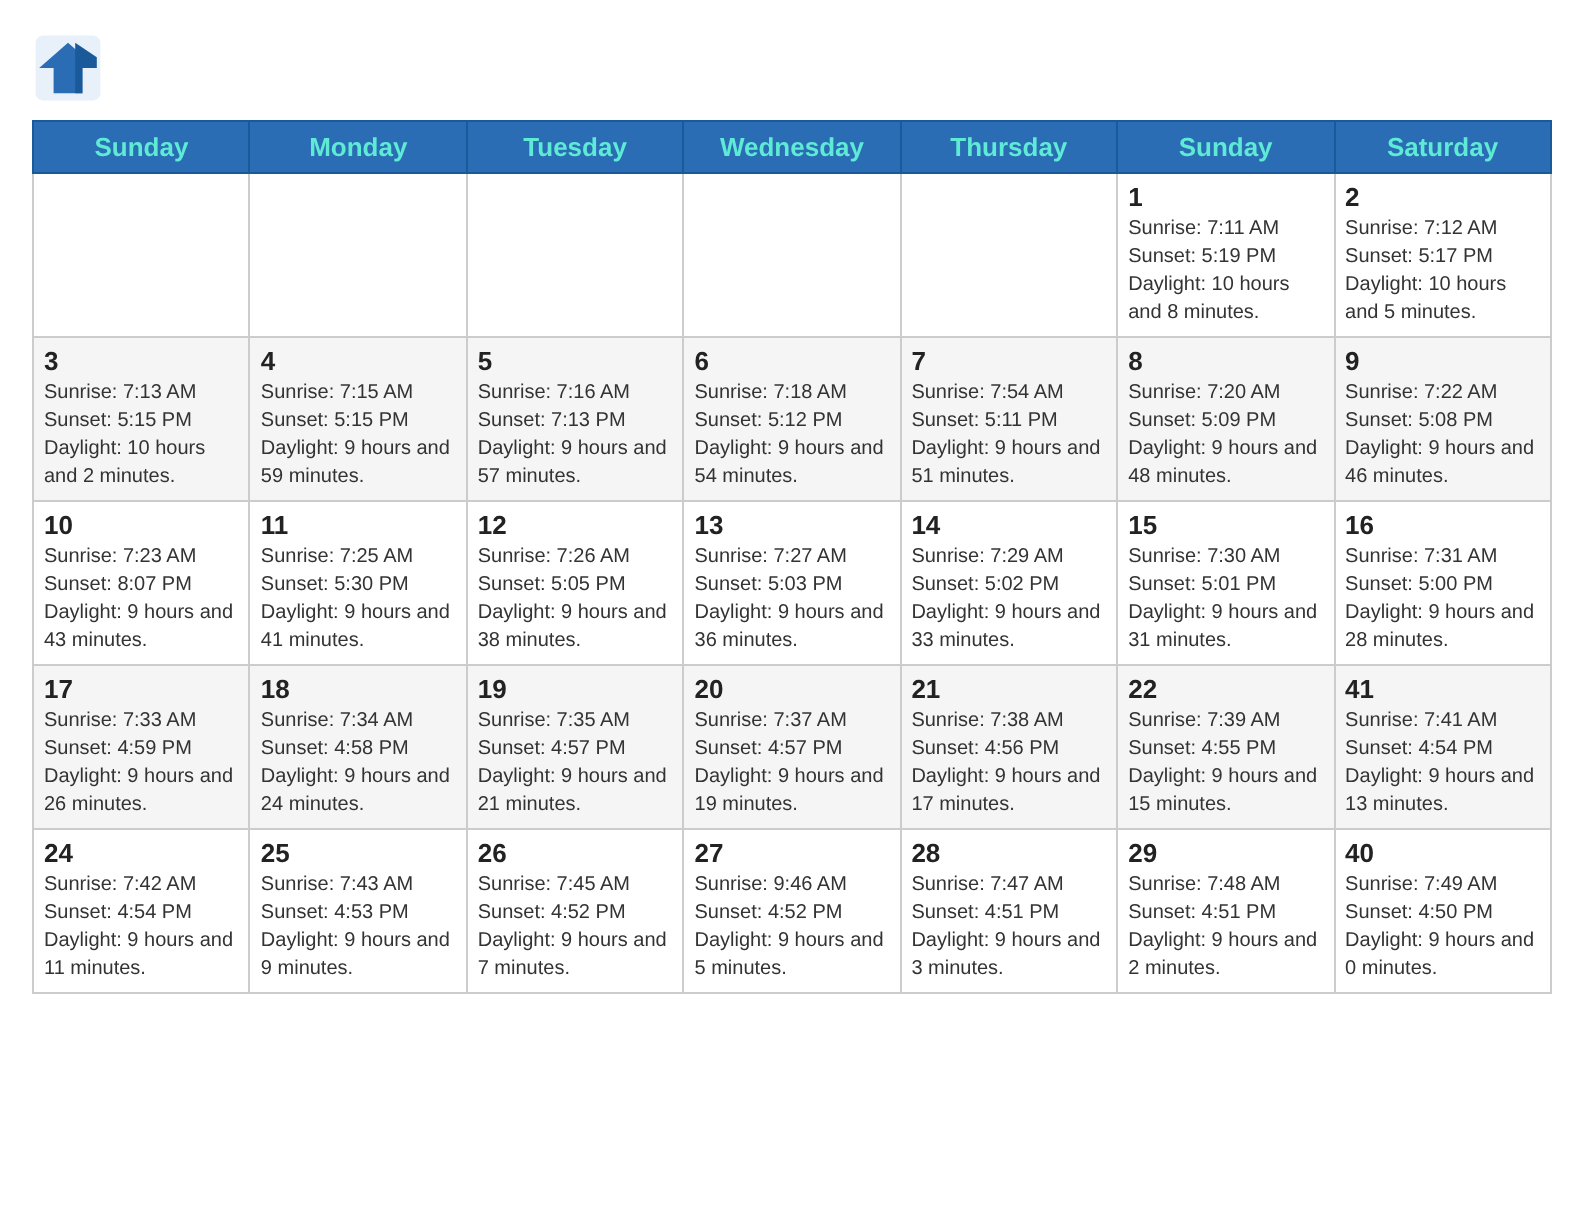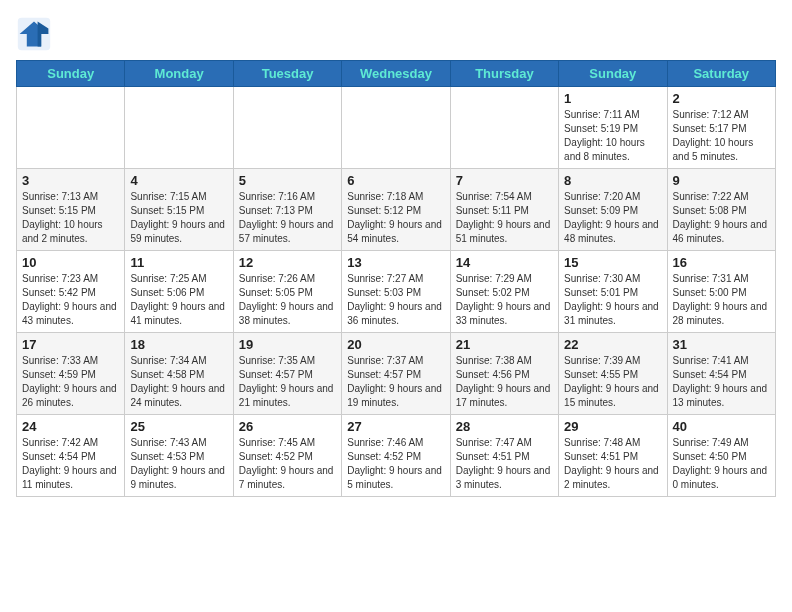--- a/index.html
+++ b/index.html
@@ -201,28 +201,28 @@
           <div class="day-info">Sunrise: 7:22 AM
 Sunset: 5:08 PM
 Daylight: 9 hours
 and 46 minutes.</div>
         </td>
       </tr>
       <tr class="row-odd">
         <td>
           <span class="day-number">10</span>
           <div class="day-info">Sunrise: 7:23 AM
-Sunset: 5:42 PM
+Sunset: 8:07 PM
 Daylight: 9 hours
 and 43 minutes.</div>
         </td>
         <td>
           <span class="day-number">11</span>
           <div class="day-info">Sunrise: 7:25 AM
-Sunset: 5:06 PM
+Sunset: 5:30 PM
 Daylight: 9 hours
 and 41 minutes.</div>
         </td>
         <td>
           <span class="day-number">12</span>
           <div class="day-info">Sunrise: 7:26 AM
 Sunset: 5:05 PM
 Daylight: 9 hours
 and 38 minutes.</div>
         </td>
@@ -292,21 +292,21 @@
 and 17 minutes.</div>
         </td>
         <td>
           <span class="day-number">22</span>
           <div class="day-info">Sunrise: 7:39 AM
 Sunset: 4:55 PM
 Daylight: 9 hours
 and 15 minutes.</div>
         </td>
         <td>
-          <span class="day-number">31</span>
+          <span class="day-number">41</span>
           <div class="day-info">Sunrise: 7:41 AM
 Sunset: 4:54 PM
 Daylight: 9 hours
 and 13 minutes.</div>
         </td>
       </tr>
       <tr class="row-odd">
         <td>
           <span class="day-number">24</span>
           <div class="day-info">Sunrise: 7:42 AM
@@ -323,21 +323,21 @@
         </td>
         <td>
           <span class="day-number">26</span>
           <div class="day-info">Sunrise: 7:45 AM
 Sunset: 4:52 PM
 Daylight: 9 hours
 and 7 minutes.</div>
         </td>
         <td>
           <span class="day-number">27</span>
-          <div class="day-info">Sunrise: 7:46 AM
+          <div class="day-info">Sunrise: 9:46 AM
 Sunset: 4:52 PM
 Daylight: 9 hours
 and 5 minutes.</div>
         </td>
         <td>
           <span class="day-number">28</span>
           <div class="day-info">Sunrise: 7:47 AM
 Sunset: 4:51 PM
 Daylight: 9 hours
 and 3 minutes.</div>

